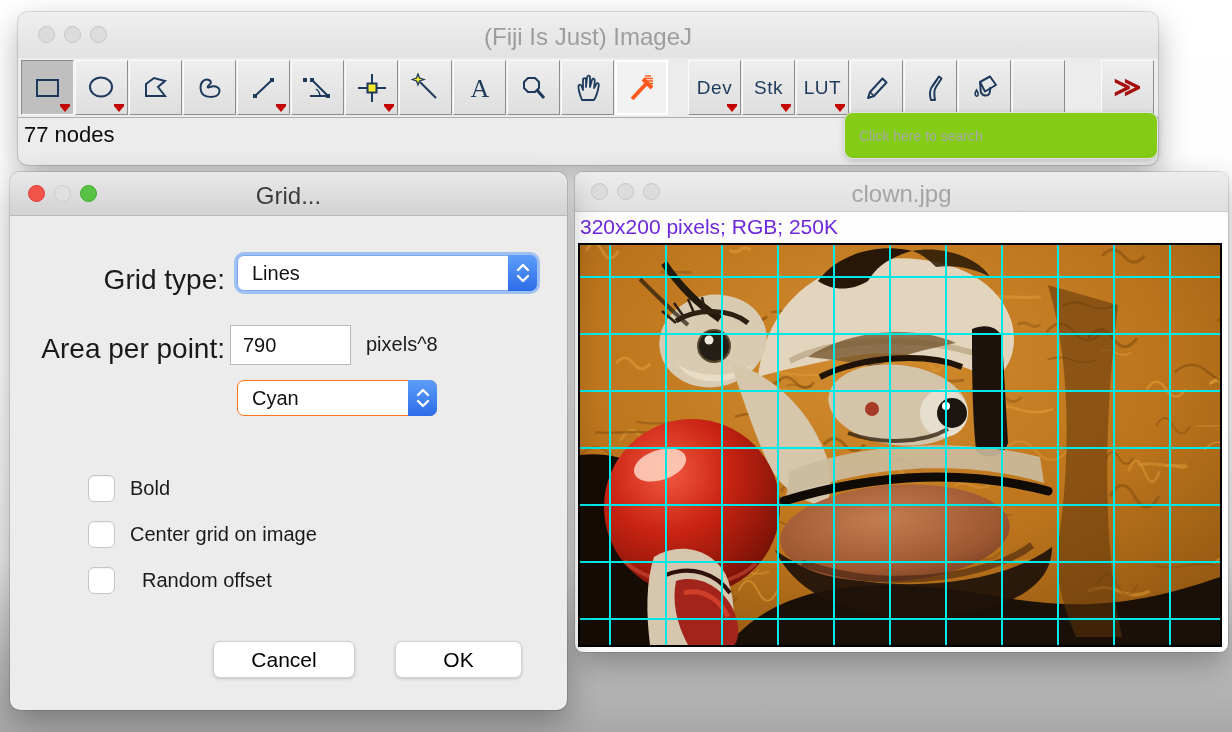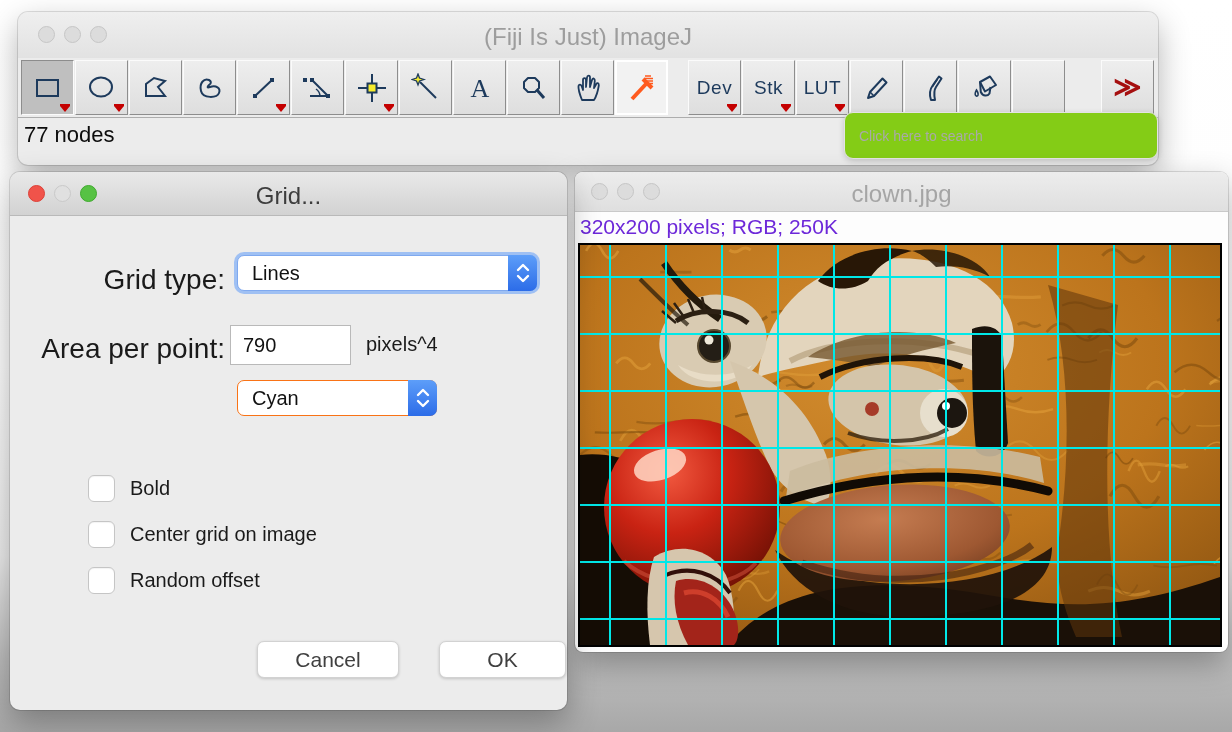--- a/index.html
+++ b/index.html
@@ -52,21 +52,21 @@
             background:linear-gradient(#5d9ef9,#2c6ce8); display:flex; align-items:center; justify-content:center; }
   .select.focused { border-color:#7fa9ef; box-shadow:0 0 0 3px rgba(97,156,250,.55); }
   #area-input { position:absolute; left:220px; top:153px; width:121px; height:40px; background:#fff; border:1px solid #b9b9b9;
                 font-size:20px; padding:0 12px; color:#111; font-family:Liberation Sans, sans-serif; }
   .unit-label { position:absolute; left:356px; top:161px; font-size:20px; color:#1a1a1a; }
   .chk-row { position:absolute; left:78px; display:flex; align-items:center; }
   .chk-row input { appearance:none; -webkit-appearance:none; width:27px; height:27px; background:#fff; border:1px solid #c5c5c5;
                    border-radius:6px; box-shadow:inset 0 1px 1px rgba(0,0,0,.05); }
   .chk-row label { font-size:20px; color:#1a1a1a; margin-left:15px; }
   .dlg-btn { position:absolute; height:37px; background:#fff; border:1px solid #d2d2d2; border-radius:7px; font-size:21px;
-             color:#404040; box-shadow:0 1px 3px rgba(0,0,0,.18); font-family:"Liberation Sans",sans-serif;margin-left:44px; }
+             color:#000000; box-shadow:0 1px 3px rgba(0,0,0,.18); font-family:"Liberation Sans",sans-serif; }
 
   
   #image-window { left:575px; top:172px; width:653px; height:480px; background:#fdfdfd; border-radius:8px; z-index:20; }
   #image-window .titlebar { position:relative; height:40px; background:linear-gradient(#ededed,#dfdfdf); border-bottom:1px solid #c9c9c9; border-radius:8px 8px 0 0; }
   #image-window .lights { left:16px; top:11px; }
   #image-window .title { top:8px; color:#a5a5a5; }
   #image-status { position:absolute; left:0; right:0; top:40px; height:31px; background:#fdfdfd; }
   #image-status span { position:absolute; left:5px; top:3px; font-size:21px; color:#6d28d9; }
   #canvas-frame { position:absolute; left:3px; top:71px; width:644px; height:404px; background:#000; padding:2px; }
   #clown-svg { display:block; width:640px; height:400px; }
@@ -417,40 +417,40 @@
     <span class="stepper">
       <svg width="18" height="22" viewBox="0 0 18 22">
           <polyline points="4,8 9,3 14,8" fill="none" stroke="#fff" stroke-width="2.4" stroke-linecap="round" stroke-linejoin="round"></polyline>
           <polyline points="4,14 9,19 14,14" fill="none" stroke="#fff" stroke-width="2.4" stroke-linecap="round" stroke-linejoin="round"></polyline>
         </svg>
     </span>
   </div>
 
   <div class="dlg-label" style="left:0;top:161px;">Area per point:</div>
   <input id="area-input" value="790" style="">
-  <div class="unit-label">pixels^4</div>
+  <div class="unit-label">pixels^8</div>
 
   <div class="select" style="left:227px;top:208px;width:200px;">
     <span>Cyan</span>
     <span class="stepper">
       <svg width="18" height="22" viewBox="0 0 18 22">
           <polyline points="4,8 9,3 14,8" fill="none" stroke="#fff" stroke-width="2.4" stroke-linecap="round" stroke-linejoin="round"></polyline>
           <polyline points="4,14 9,19 14,14" fill="none" stroke="#fff" stroke-width="2.4" stroke-linecap="round" stroke-linejoin="round"></polyline>
         </svg>
     </span>
   </div>
 
   <div class="chk-row" style="top:303px;">
     <input type="checkbox" id="chk0" style="">
     <label for="chk0">Bold</label>
   </div>
   <div class="chk-row" style="top:349px;">
     <input type="checkbox" id="chk1" style="">
     <label for="chk1">Center grid on image</label>
   </div>
-  <div class="chk-row" style="top:395px;">
+  <div class="chk-row" style="top:395px;gap:12px;">
     <input type="checkbox" id="chk2" style="">
     <label for="chk2">Random offset</label>
   </div>
 
   <button class="dlg-btn" style="left:203px;top:469px;width:142px;">Cancel</button>
   <button class="dlg-btn" style="left:385px;top:469px;width:127px;">OK</button>
 </div>
 
 </body></html>

